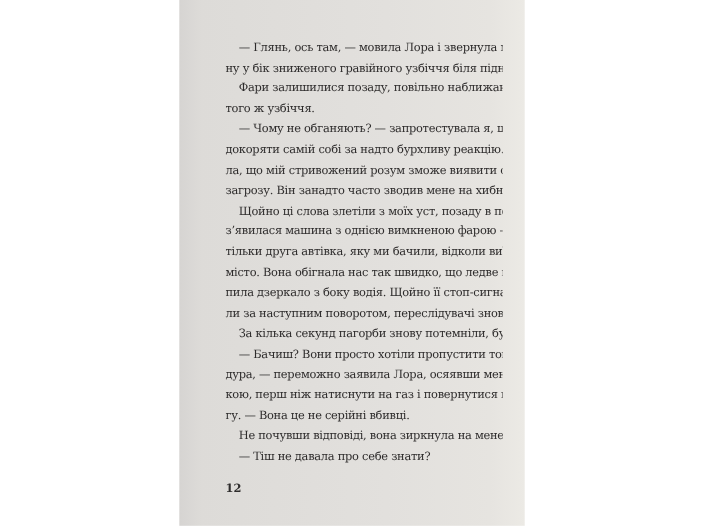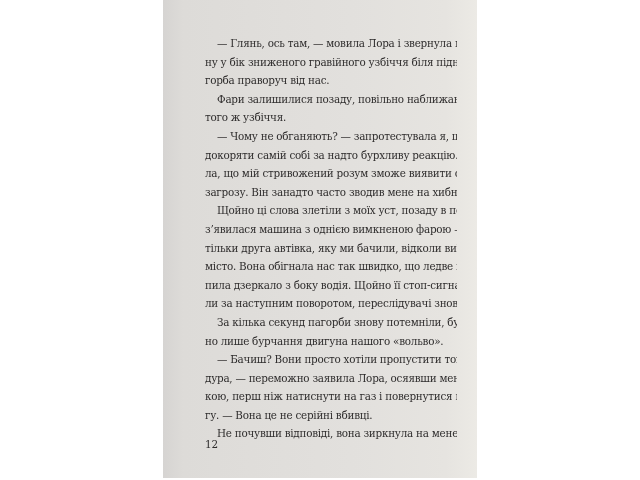--- a/index.html
+++ b/index.html
@@ -12,45 +12,44 @@
     position:absolute; left:42px; top:34px; width:252px;
     font-family: "DejaVu Serif", serif;
     font-size:10.4px; line-height:18.6px; color:#2e2c2c;
     letter-spacing:-0.25px;
   }
   .line { display:block; white-space:nowrap; text-align:justify; text-align-last:justify; height:18.6px; overflow:hidden; }
   .line.last { text-align-last:left; }
   .line.indent { padding-left:12px; }
   .pagenum {
     position:absolute; left:42px; top:438px;
-    font-family:"DejaVu Serif", serif; font-size:10.4px; color:#2e2c2c;
+    font-family:"DejaVu Serif", serif; font-size:10.4px; color:#2e2c2c;font-weight:bold;
   }
 </style>
 </head>
 <body>
 
 <div class="page">
   <div class="text" id="text">
       <span class="line indent">— Глянь, ось там, — мовила Лора і звернула маши-</span>
       <span class="line">ну у бік зниженого гравійного узбіччя біля підніжжя па-</span>
-      <span class="line last">горба праворуч від нас.</span>
       <span class="line indent">Фари залишилися позаду, повільно наближаючись до</span>
       <span class="line last">того ж узбіччя.</span>
       <span class="line indent">— Чому не обганяють? — запротестувала я, щоб потім</span>
       <span class="line">докоряти самій собі за надто бурхливу реакцію. Я не віри-</span>
       <span class="line">ла, що мій стривожений розум зможе виявити справжню</span>
       <span class="line last">загрозу. Він занадто часто зводив мене на хибний шлях.</span>
       <span class="line indent">Щойно ці слова злетіли з моїх уст, позаду в полі зору</span>
       <span class="line">з’явилася машина з однією вимкненою фарою — це була</span>
       <span class="line">тільки друга автівка, яку ми бачили, відколи виїхали за</span>
       <span class="line">місто. Вона обігнала нас так швидко, що ледве не заче-</span>
       <span class="line">пила дзеркало з боку водія. Щойно її стоп-сигнали зник-</span>
       <span class="line">ли за наступним поворотом, переслідувачі знову виїхали</span>
       <span class="line indent">За кілька секунд пагорби знову потемніли, було чут-</span>
-      <span class="line last">но лише бурчання двигуна нашого «вольво».</span>
       <span class="line indent">— Бачиш? Вони просто хотіли пропустити того бов-</span>
       <span class="line">дура, — переможно заявила Лора, осяявши мене усміш-</span>
       <span class="line">кою, перш ніж натиснути на газ і повернутися на доро-</span>
       <span class="line last">гу. — Вона це не серійні вбивці.</span>
       <span class="line indent last">Не почувши відповіді, вона зиркнула на мене.</span>
+      <span class="line indent last">— Тіш не давала про себе знати?</span>
     </div>
   <div class="pagenum">12</div>
 </div>
 
 </body></html>

